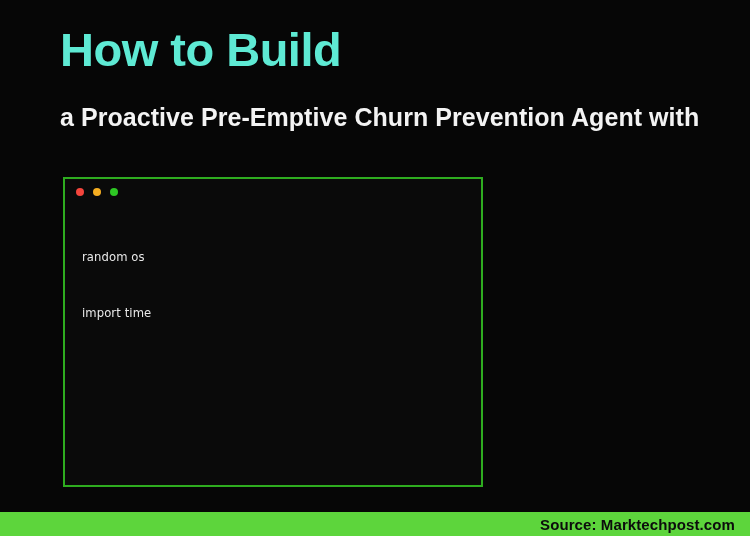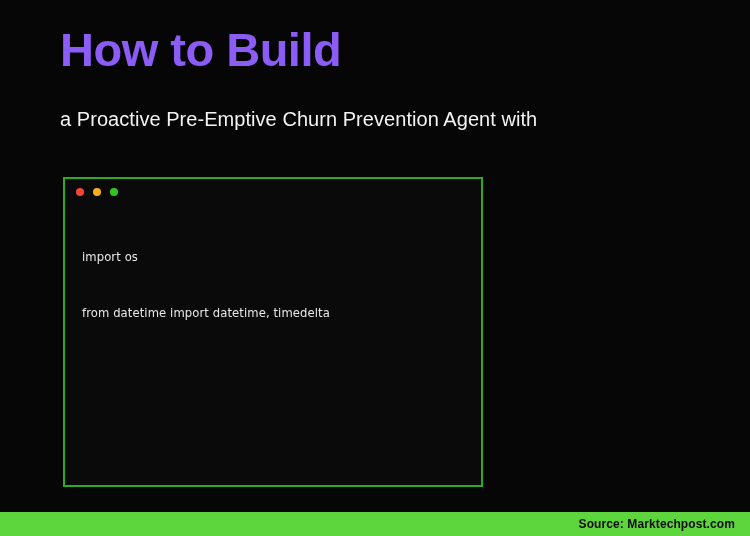--- a/index.html
+++ b/index.html
@@ -22,33 +22,33 @@
   }
 
   
   .title {
     position: absolute;
     left: 60px;
     top: 24px;
     font-size: 47px;
     font-weight: bold;
     letter-spacing: -0.5px;
-    color: #8b5cf6;
+    color: #5eead4;
     line-height: 1.12;
     white-space: nowrap;
   }
 
   
   .subtitle {
     position: absolute;
     left: 60px;
-    top: 103px;
+    top: 97px;
     width: 620px;
-    font-size: 20px;
-    font-weight: normal;
+    font-size: 25px;
+    font-weight: bold;
     color: #f3f3f3;
     line-height: 1.62;
     letter-spacing: 0.05px;
   }
   .subtitle-line { display: block; white-space: nowrap; }
 
   
   .code-card {
     position: absolute;
     left: 63px;
@@ -101,21 +101,21 @@
     right: 0;
     bottom: 0;
     height: 24px;
     background: #5dd53c;
   }
   .footer-source {
     position: absolute;
     right: 15px;
     top: 50%;
     transform: translateY(-50%);
-    font-size: 12px;
+    font-size: 15px;
     font-weight: bold;
     color: #0c0c0c;
     letter-spacing: 0.1px;
     white-space: nowrap;
   }
 </style>
 </head>
 <body>
 
 <div class="slide">
@@ -128,22 +128,22 @@
 
   <div class="code-card">
 
     <div class="window-dots">
       <span class="dot dot-red"></span>
       <span class="dot dot-yellow"></span>
       <span class="dot dot-green"></span>
     </div>
 
     <div class="code-body">
-      <span class="code-line">import os</span>
-      <span class="code-line">from datetime import datetime, timedelta</span>
+      <span class="code-line">random os</span>
+      <span class="code-line">import time</span>
       
       
       
       
       
       
       
       
       
     </div>

